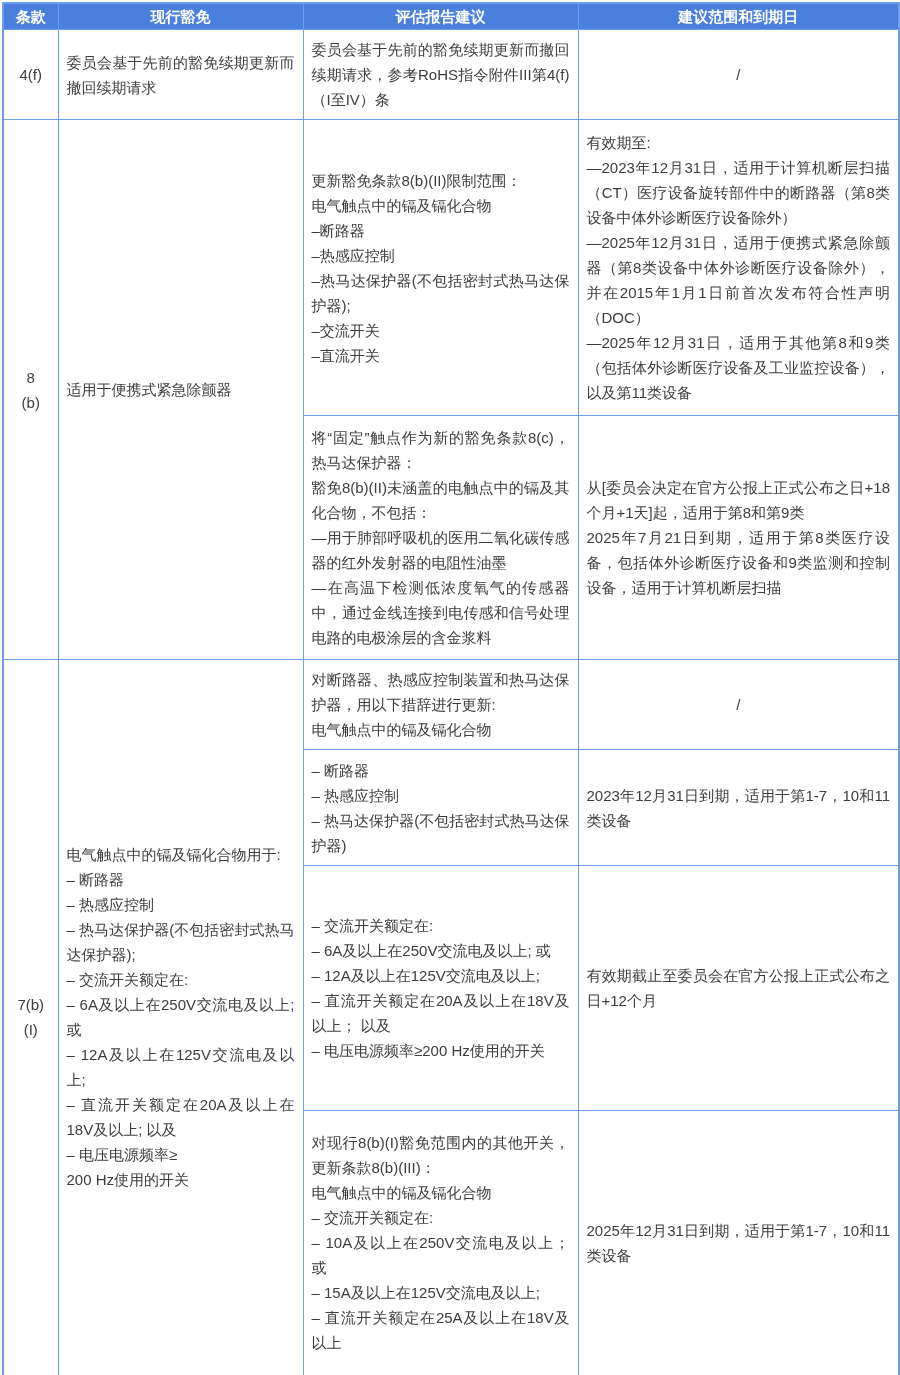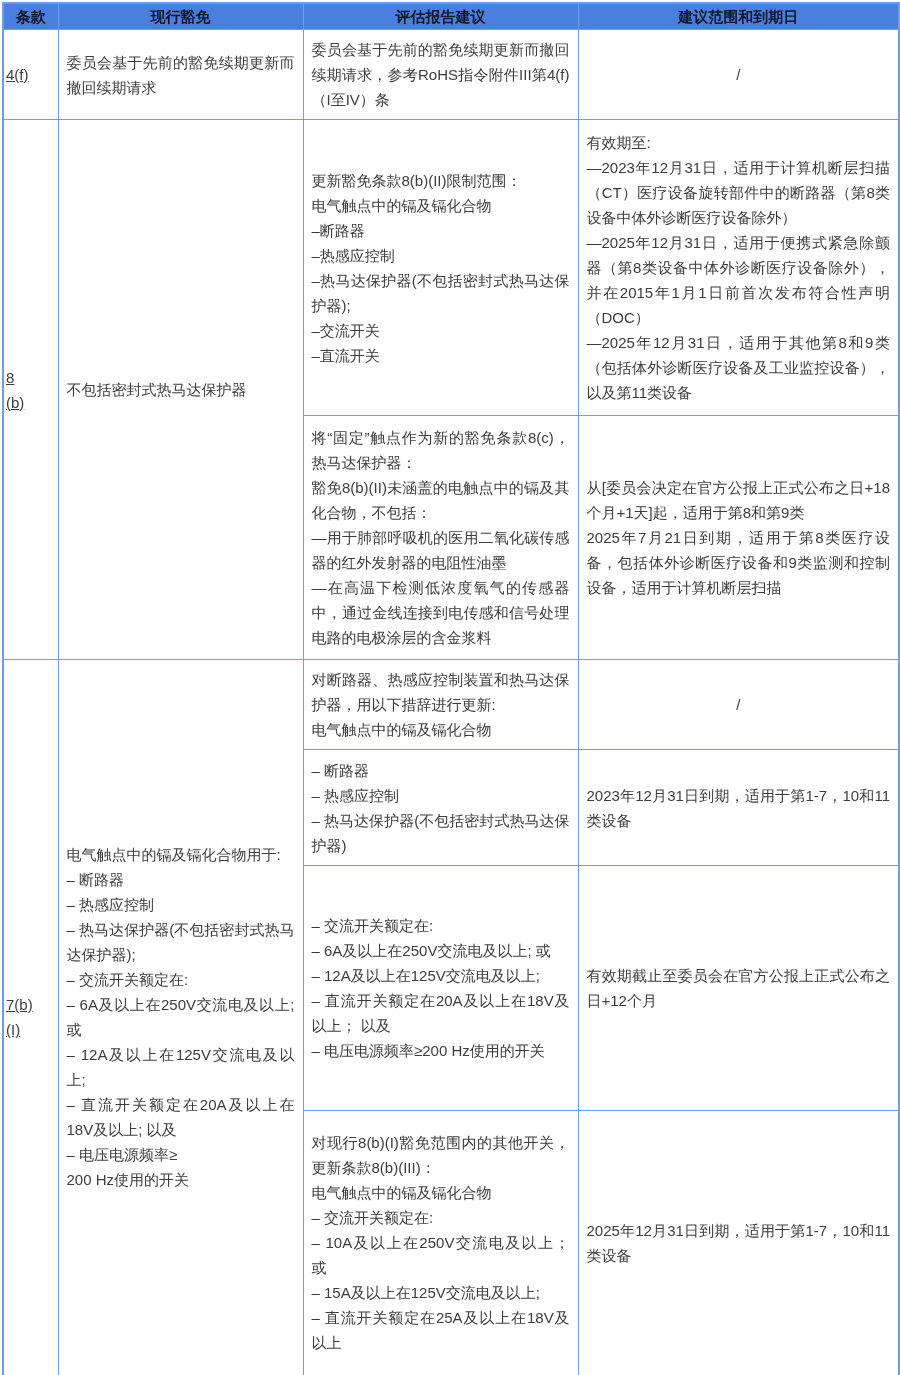--- a/index.html
+++ b/index.html
@@ -21,35 +21,35 @@
     font-size: 15px;
     line-height: 25px;
   }
   table.rohs th, table.rohs td {
     border: 1px solid #6d9eeb;
     vertical-align: middle;
     overflow: hidden;
   }
   thead th {
     background: #4a7fdd;
-    color: #0f172a;
+    color: #ffffff;
     font-weight: bold;
     text-align: center;
     height: 25px;
     padding: 0 4px;
     font-size: 15px;
     margin-left: 16px;
   }
   td {
     white-space: pre-line;
     padding: 4px 8px;
   }
   td.clause {
+    text-align: center;
     padding: 16px 2px;
-    text-decoration: underline;
   }
   td.body-cell {
     text-align: justify;
     text-justify: inter-character;
   }
   td.slash {
     text-align: center;
     white-space: normal;
   }
   
@@ -85,21 +85,21 @@
     <tr class="h-r1">
       <td class="clause">4(f)</td>
       <td class="body-cell">委员会基于先前的豁免续期更新而撤回续期请求</td>
       <td class="body-cell">委员会基于先前的豁免续期更新而撤回续期请求，参考RoHS指令附件III第4(f)（I至IV）条</td>
       <td class="slash">/</td>
     </tr>
 
     <tr class="h-r2a">
       <td class="clause" rowspan="2">8
 (b)</td>
-      <td class="body-cell" rowspan="2">不包括密封式热马达保护器</td>
+      <td class="body-cell" rowspan="2">适用于便携式紧急除颤器</td>
       <td class="body-cell">更新豁免条款8(b)(II)限制范围：
 电气触点中的镉及镉化合物
 –断路器
 –热感应控制
 –热马达保护器(不包括密封式热马达保护器);
 –交流开关
 –直流开关</td>
       <td class="body-cell">有效期至:
 —2023年12月31日，适用于计算机断层扫描（CT）医疗设备旋转部件中的断路器（第8类设备中体外诊断医疗设备除外）
 —2025年12月31日，适用于便携式紧急除颤器（第8类设备中体外诊断医疗设备除外），并在2015年1月1日前首次发布符合性声明（DOC）

